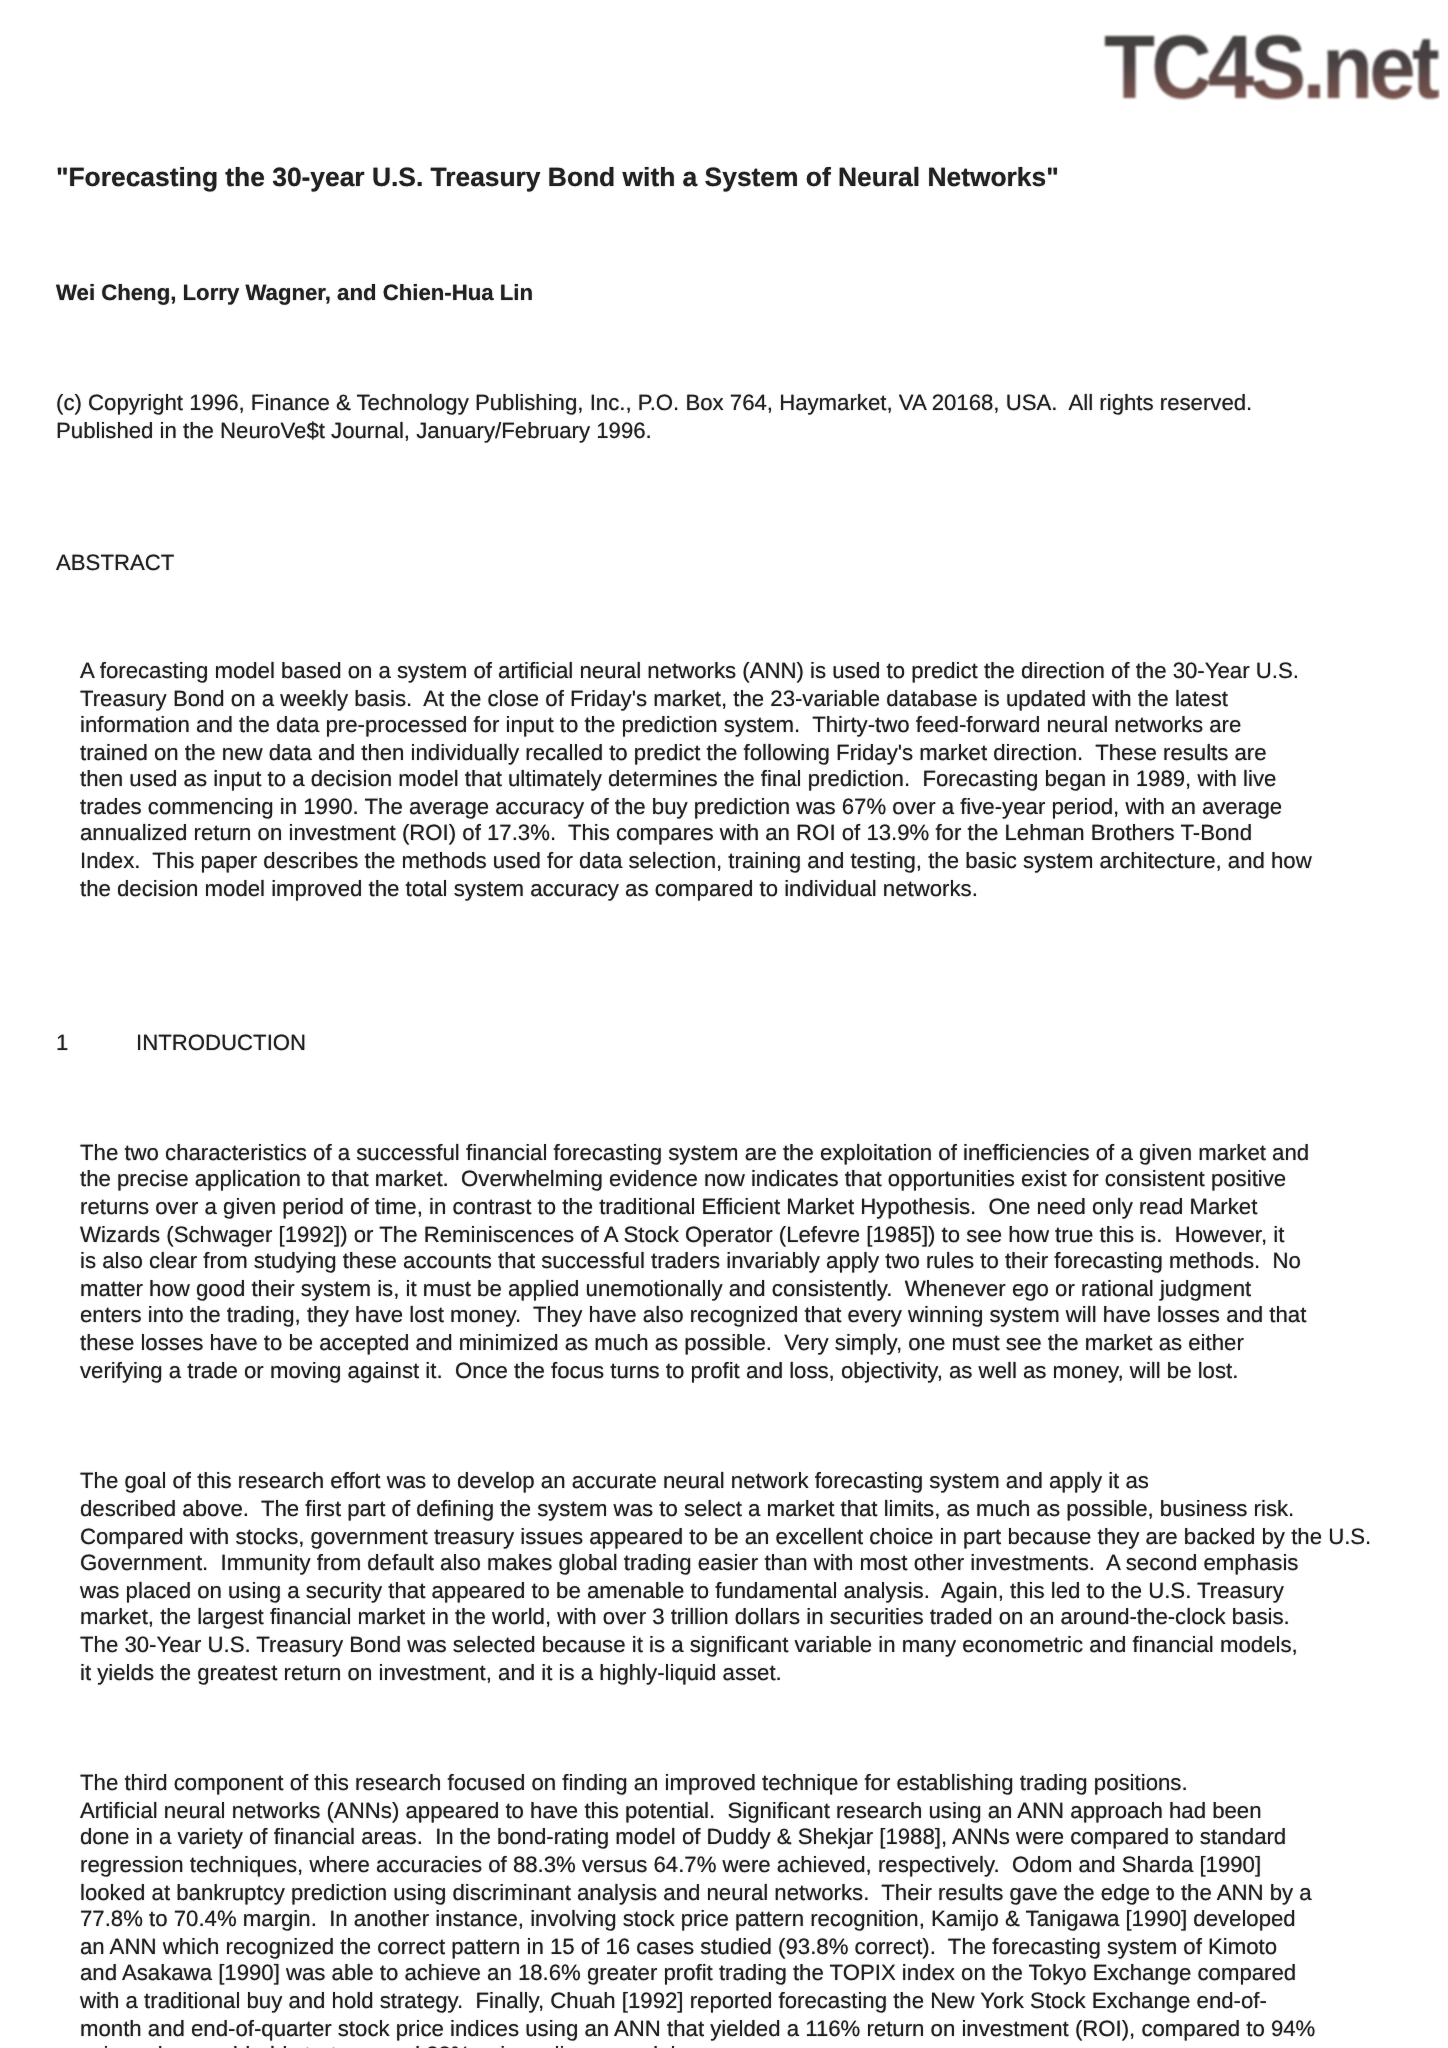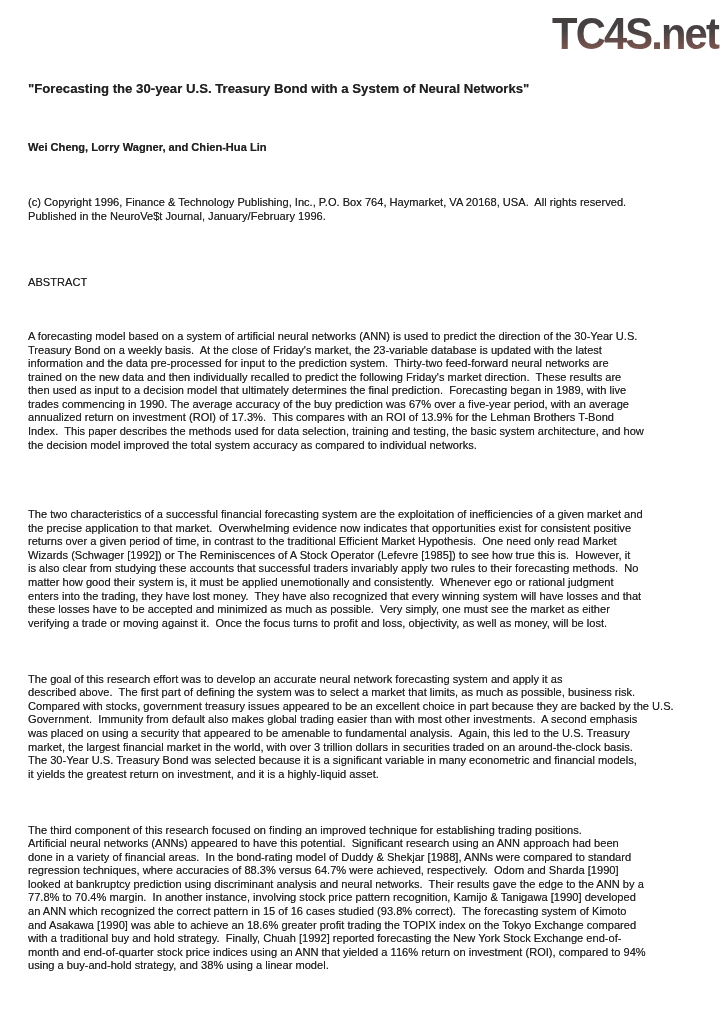--- a/index.html
+++ b/index.html
@@ -25,21 +25,21 @@
   .title {
     font-size: 13.2px;
     font-weight: bold;
     line-height: 16px;
     margin: 0 0 17px 0;
     white-space: pre;
   }
   .authors { margin: 0 0 14px 0; font-weight: bold; }
   .copyright { margin: 0 0 12px 0; }
   .h-abstract { margin: 0 0 13px 0; }
-  p { margin: 0 0 15px 0; }
+  p { margin: 0 0 15px 12px; }
   .section-h { margin: 8px 0 14px 0; }
   .sec-num { display: inline-block; width: 40px; }
   
   .logo-top {
     position: absolute;
     top: 6px;
     right: 4px;
     width: 170px;
     height: 50px;
   }
@@ -91,20 +91,21 @@
     <p>A forecasting model based on a system of artificial neural networks (ANN) is used to predict the direction of the 30-Year U.S.
 Treasury Bond on a weekly basis.  At the close of Friday's market, the 23-variable database is updated with the latest
 information and the data pre-processed for input to the prediction system.  Thirty-two feed-forward neural networks are
 trained on the new data and then individually recalled to predict the following Friday's market direction.  These results are
 then used as input to a decision model that ultimately determines the final prediction.  Forecasting began in 1989, with live
 trades commencing in 1990. The average accuracy of the buy prediction was 67% over a five-year period, with an average
 annualized return on investment (ROI) of 17.3%.  This compares with an ROI of 13.9% for the Lehman Brothers T-Bond
 Index.  This paper describes the methods used for data selection, training and testing, the basic system architecture, and how
 the decision model improved the total system accuracy as compared to individual networks.</p>
 
+    <p class="section-h"><span class="sec-num">1</span><span>INTRODUCTION</span></p>
     <p>The two characteristics of a successful financial forecasting system are the exploitation of inefficiencies of a given market and
 the precise application to that market.  Overwhelming evidence now indicates that opportunities exist for consistent positive
 returns over a given period of time, in contrast to the traditional Efficient Market Hypothesis.  One need only read Market
 Wizards (Schwager [1992]) or The Reminiscences of A Stock Operator (Lefevre [1985]) to see how true this is.  However, it
 is also clear from studying these accounts that successful traders invariably apply two rules to their forecasting methods.  No
 matter how good their system is, it must be applied unemotionally and consistently.  Whenever ego or rational judgment
 enters into the trading, they have lost money.  They have also recognized that every winning system will have losses and that
 these losses have to be accepted and minimized as much as possible.  Very simply, one must see the market as either
 verifying a trade or moving against it.  Once the focus turns to profit and loss, objectivity, as well as money, will be lost.</p>
     <p>The goal of this research effort was to develop an accurate neural network forecasting system and apply it as

